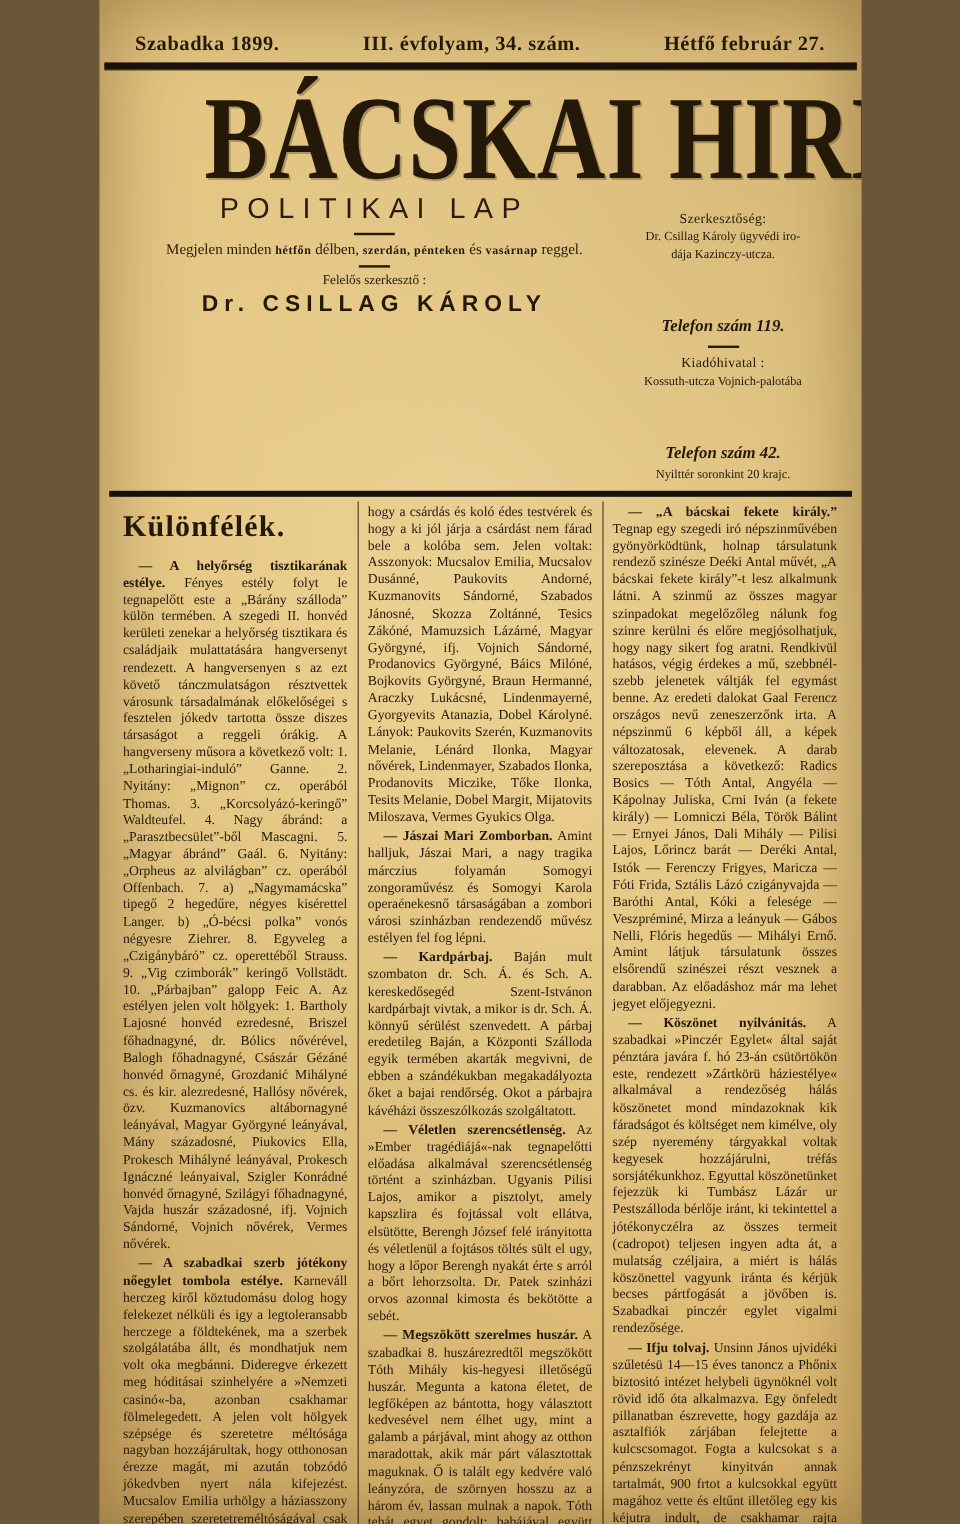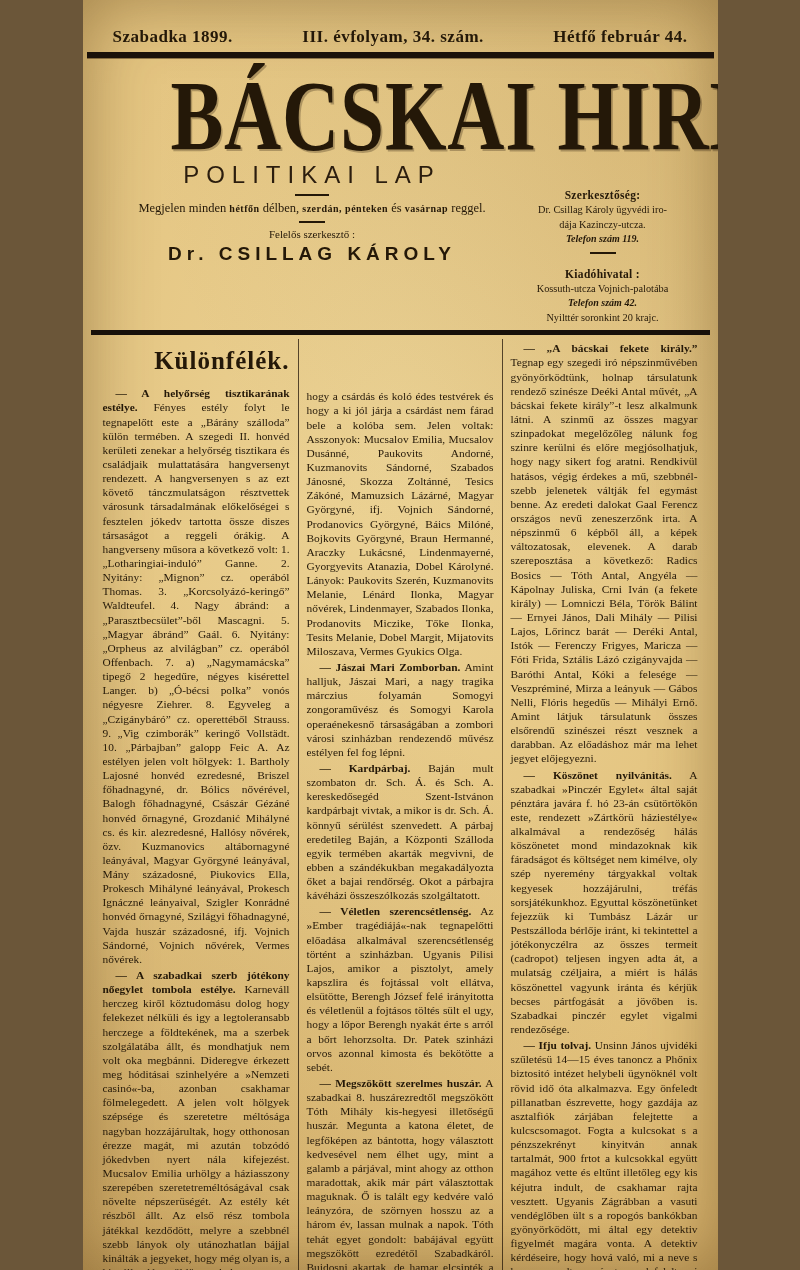--- a/index.html
+++ b/index.html
@@ -35,41 +35,41 @@
   .divider{width:26px;height:2px;background:#241808;margin:5px auto;}
   .divider.wide{width:34px;}
   .center-box{flex:1;text-align:center;margin-left:22px;}
   .subtitle{font-family:"Liberation Sans", sans-serif;font-size:24px;letter-spacing:7px;color:#2b1d0e;}
   .schedule{font-size:12.5px;margin-top:4px;}
   .schedule b{font-size:10px;letter-spacing:0.5px;}
   .editor-label{font-size:11px;margin-top:4px;}
   .editor-name{font-family:Liberation Sans, sans-serif;font-weight:bold;
     font-size:19px;letter-spacing:5px;margin-top:3px;}
   .office-box{width:198px;font-size:10.3px;line-height:1.42;text-align:center;padding-top:14px;}
-  .office-heading{font-weight:bold;font-size:11.5px;letter-spacing:0.3px;margin-top:12px;}
-  .office-phone{font-style:italic;font-size:10px;font-weight:bold;}
+  .office-heading{font-weight:normal;font-size:11.5px;letter-spacing:0.3px;}
+  .office-phone{font-style:italic;font-size:14px;font-weight:bold;margin-top:43px;}
   
   .body-rule{height:5px;background:#17100a;margin:0 8px;}
   .columns{display:flex;align-items:stretch;padding:4px 12px 0 12px;height:985px;overflow:hidden;}
   .col{flex:1;padding:2px 8px 0 8px;text-align:justify;font-size:11.4px;line-height:1.24;overflow:hidden;}
   .col + .col{border-left:1px solid rgba(35,22,8,0.75);}
-  .section-title{text-align:right;font-weight:bold;font-size:25px;letter-spacing:1px;margin:4px 0 10px 0;}
+  .section-title{text-align:left;font-weight:bold;font-size:25px;letter-spacing:1px;margin:4px 0 10px 0;}
   p.para{margin:0 0 2px 0;text-indent:13px;}
-  p.cont{text-indent:0;margin-top:48px;}
+  p.cont{text-indent:0;}
   .lead{font-weight:bold;}
 </style>
 </head>
 <body>
 
 <div class="page">
 
   <div class="dateline">
     <span>Szabadka 1899.</span>
     <span>III. évfolyam, 34. szám.</span>
-    <span>Hétfő február 44.</span>
+    <span>Hétfő február 27.</span>
   </div>
   <div class="rule-thick"></div>
 
   <div class="masthead">
     <div class="title">BÁCSKAI HIRLAP</div>
   </div>
 
   <div class="header-info">
 
 

